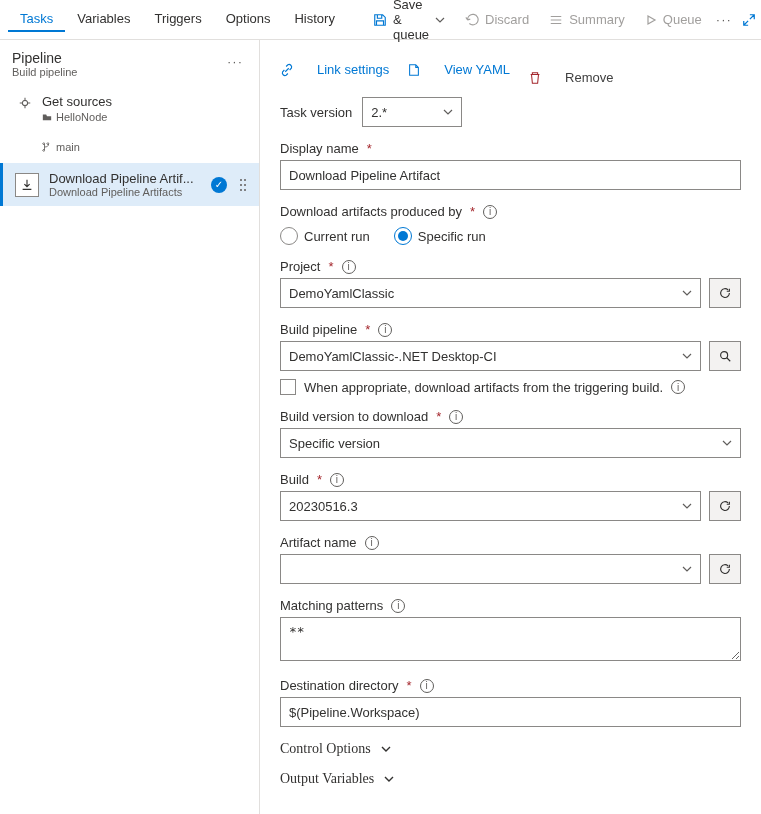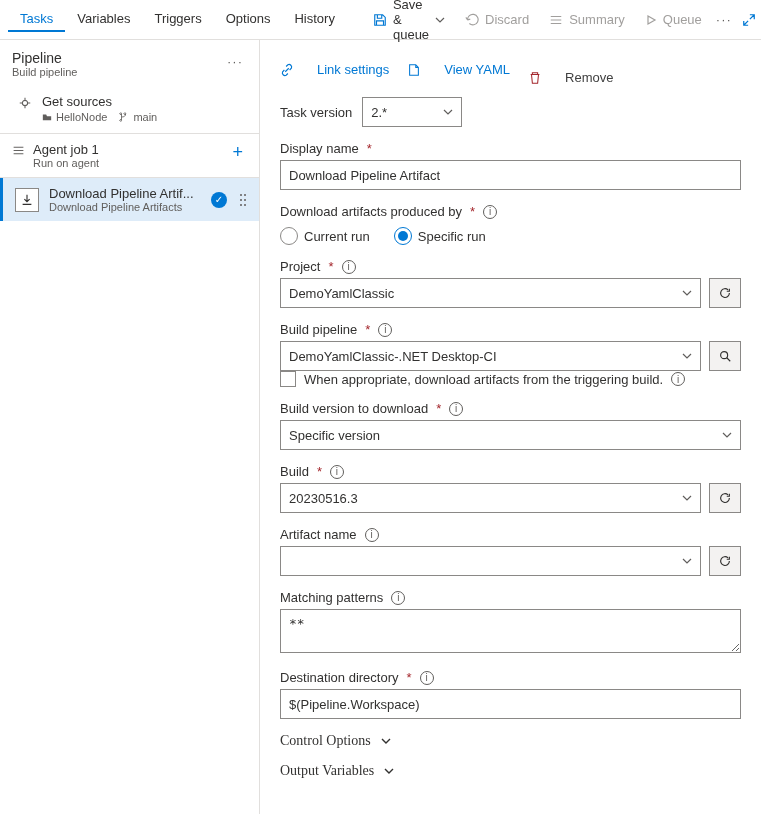--- a/index.html
+++ b/index.html
@@ -76,22 +76,23 @@
     padding: 8px 12px 10px 18px;
     display: flex;
     align-items: flex-start;
     gap: 10px;
   }
   .get-sources .title { font-size: 13px; }
   .source-subrow {
     font-size: 11px;
     color: #605e5c;
     display: flex;
-    gap: 12px;
+    gap: 18px;
     margin-top: 2px;
+    flex-direction: column;
   }
   .source-subrow span { display: inline-flex; align-items: center; gap: 4px; }
   .agent-job {
     border-top: 1px solid #e1dfdd;
     border-bottom: 1px solid #e1dfdd;
     padding: 8px 12px 8px 12px;
     display: flex;
     align-items: flex-start;
     justify-content: space-between;
   }
@@ -196,21 +197,21 @@
   .radio-outer {
     width: 18px; height: 18px; border-radius: 50%;
     border: 1px solid #8a8886; display: flex;
     align-items: center; justify-content: center;
   }
   .radio.selected .radio-outer { border-color: #0078d4; }
   .radio-inner {
     width: 10px; height: 10px; border-radius: 50%; background: #0078d4;
   }
   .checkbox-row {
-    display: flex; align-items: center; gap: 8px;  text-align: right;
+    display: flex; align-items: center; gap: 8px; margin-top: 8px; text-align: right;
   }
   .checkbox {
     width: 16px; height: 16px; border: 1px solid #8a8886; cursor: pointer;
   }
   .collapsible {
     margin-top: 14px;
     font-size: 14px;
     display: flex;
     align-items: center;
     gap: 10px;
@@ -306,34 +307,20 @@
           <span>
             <svg width="10" height="10" viewBox="0 0 12 12">
                 <path fill="none" stroke="#605e5c" d="M3 2v8M3 6c3 0 5-1 5-4M8 2a1 1 0 1 0 0 .1M3 2a1 1 0 1 0 0 .1M3 10a1 1 0 1 0 0 .1"></path>
               </svg>
             <span>main</span>
           </span>
         </div>
       </div>
     </div>
 
-    <div class="agent-job">
-      <div class="meta">
-        <span style="color:#605e5c;margin-top:2px;">
-          <svg width="13" height="13" viewBox="0 0 16 16">
-              <path stroke="#605e5c" stroke-width="1.2" d="M2 4h12M2 8h12M2 12h12"></path>
-            </svg>
-        </span>
-        <div>
-          <div class="title">Agent job 1</div>
-          <div class="sub">Run on agent</div>
-        </div>
-      </div>
-      <div class="plus">+</div>
-    </div>
 
     <div class="task-item">
       <div class="task-icon-box">
         <svg width="14" height="14" viewBox="0 0 16 16">
             <path fill="none" stroke="#323130" stroke-width="1.3" d="M8 2v8M5 7l3 3 3-3M3 13h10"></path>
           </svg>
       </div>
       <div class="task-texts">
         <div class="title">Download Pipeline Artif...</div>
         <div class="sub">Download Pipeline Artifacts</div>

